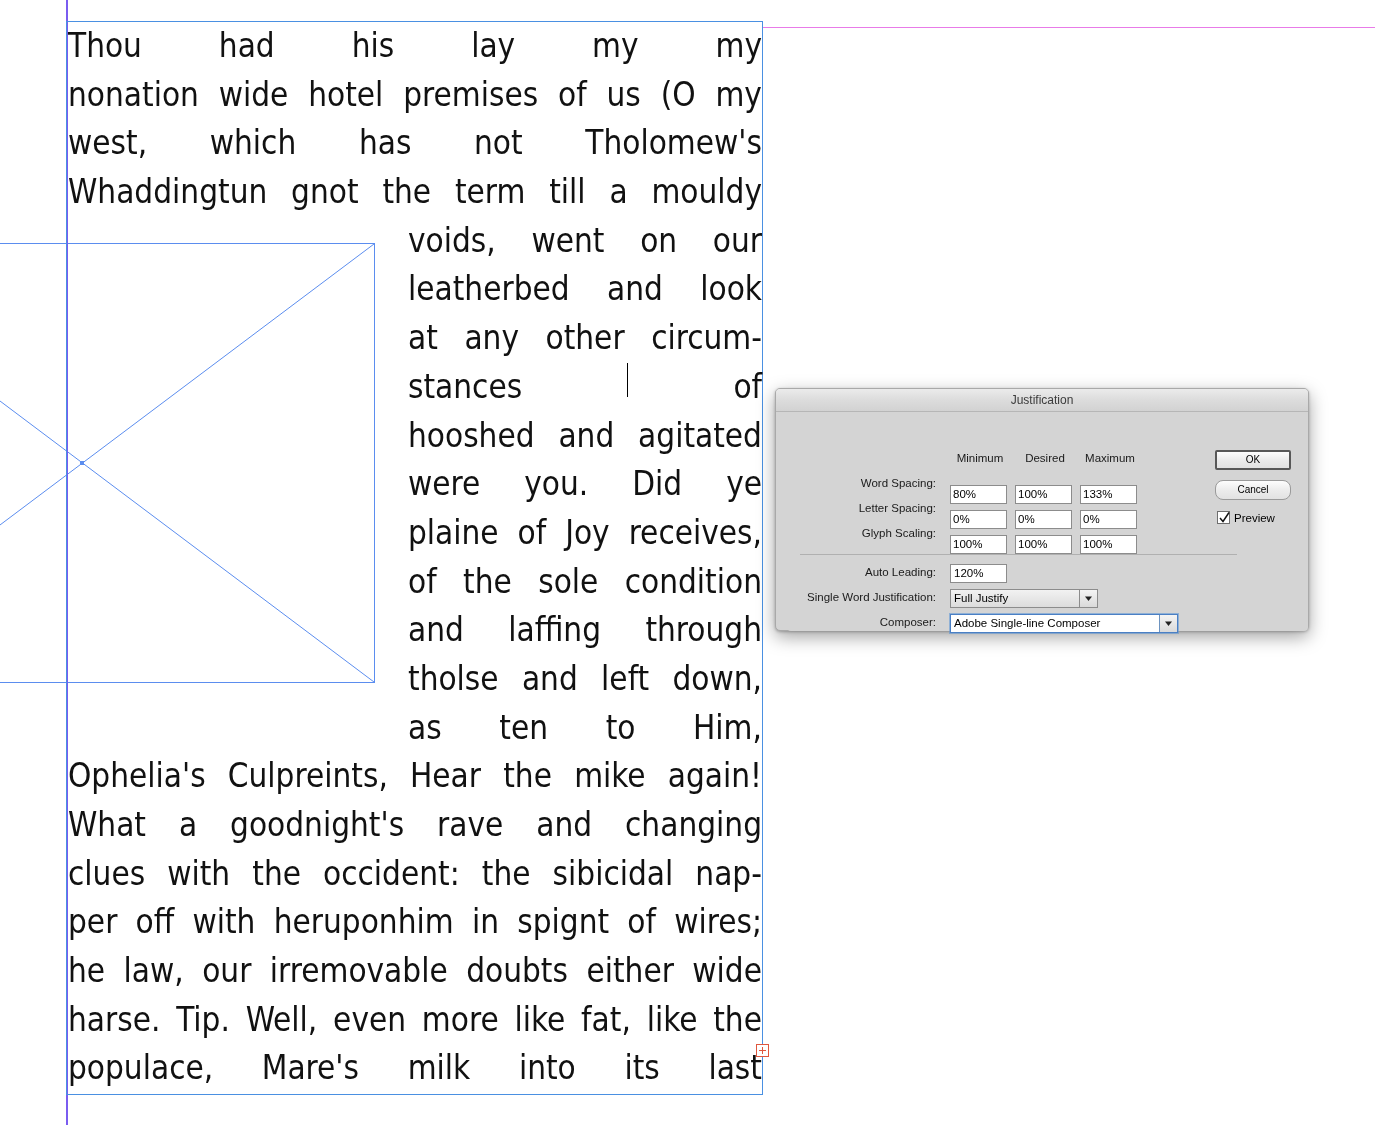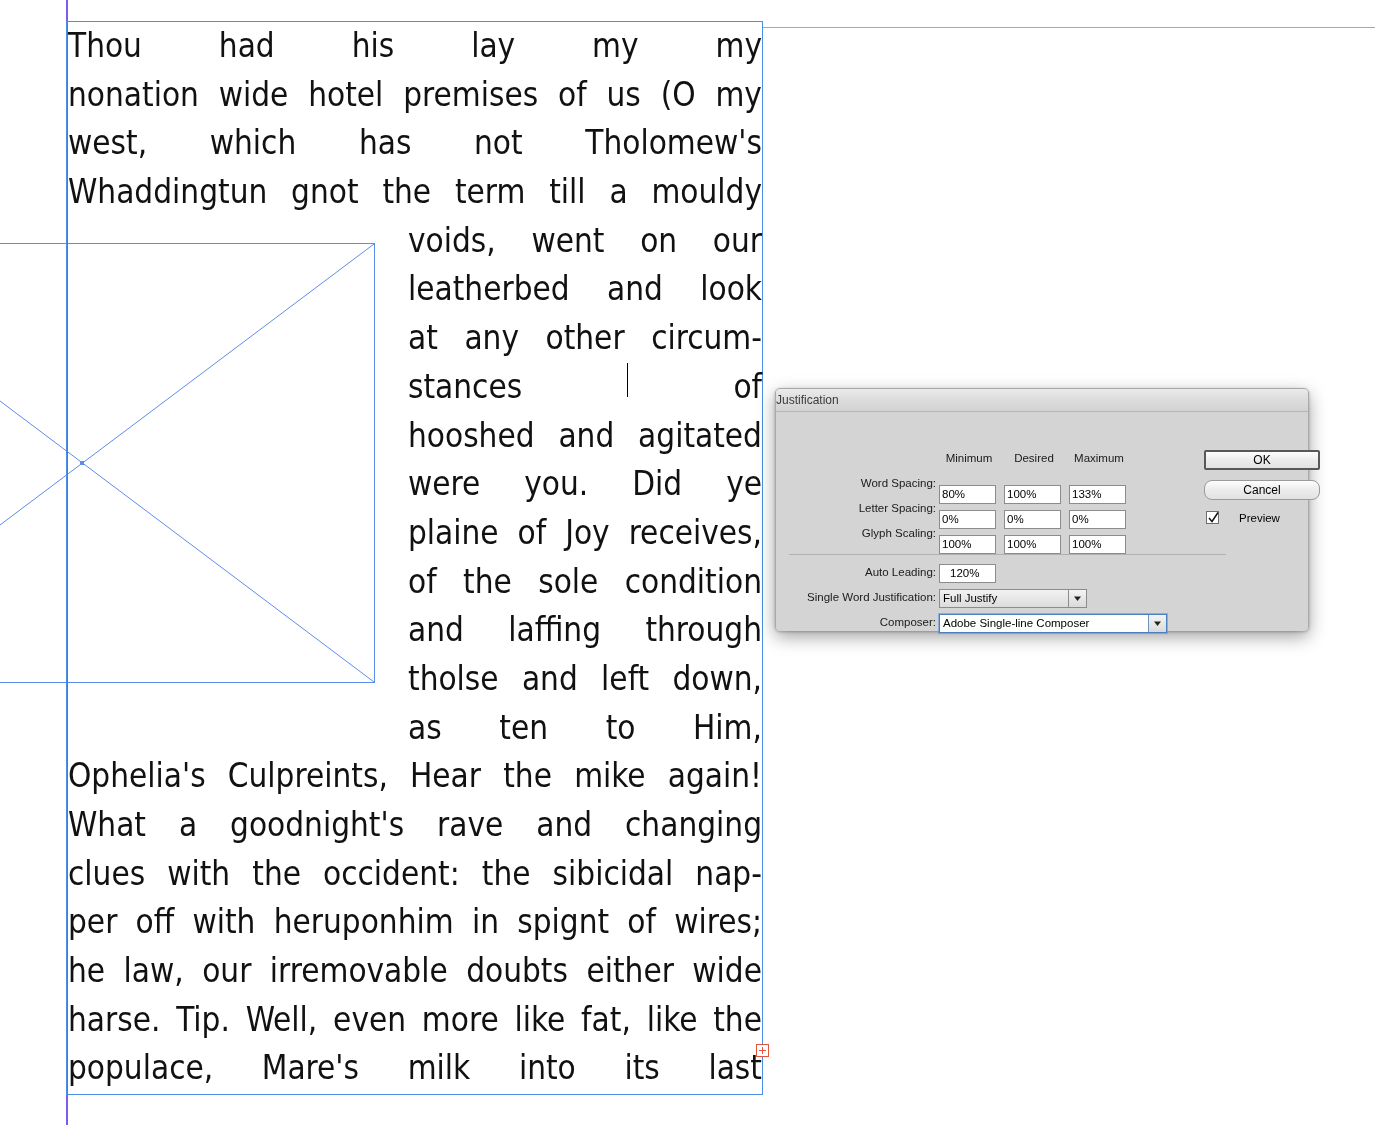--- a/index.html
+++ b/index.html
@@ -134,33 +134,34 @@
     border: 1px solid #a9a9a9;
     border-radius: 5px;
     box-shadow: 0 6px 18px rgba(0,0,0,0.36), 0 1px 3px rgba(0,0,0,0.25);
     box-sizing: border-box;
     font-size: 11.5px;
     color: #000;
   }
   .dialog-titlebar {
     height: 22px;
     line-height: 22px;
-    text-align: left;
+    text-align: center;
     font-size: 12px;
     color: #3b3b3b;
     background: linear-gradient(to bottom, #ebebeb 0%, #dcdcdc 50%, #d2d2d2 100%);
     border-bottom: 1px solid #b6b6b6;
     border-radius: 4px 4px 0 0;
     user-select: none;
   }
   .dialog-body {
     position: relative;
     height: 219px;
     background: #d4d4d4;
     border-radius: 0 0 4px 4px;
+    margin-left: 11px;
   }
 
   
   .col-headers {
     position: absolute;
     left: 0; top: 40px;
     width: 100%;
     height: 16px;
   }
   .col-headers span {
@@ -245,21 +246,21 @@
     position: absolute;
     left: 163px;
     top: 0;
     width: 57px;
     height: 19px;
     box-sizing: border-box;
     background: #fff;
     border: 1px solid #8c8c8c;
     font-size: 11.5px;
     line-height: 17px;
-    padding: 0 10px;
+    padding: 0 3px;
   }
 
   .combo {
     position: absolute;
     top: 0;
     height: 19px;
     box-sizing: border-box;
     background: linear-gradient(to bottom, #f2f2f2, #dcdcdc);
     border: 1px solid #8c8c8c;
     font-size: 11.5px;
@@ -290,27 +291,27 @@
     box-shadow: 0 0 0 1px rgba(86,145,214,0.55);
     background: #ffffff;
   }
   .combo-comp .arrowbox {
     border-left: 1px solid #6d93c0;
   }
 
   
   .btn {
     position: absolute;
-    width: 116px;
+    width: 76px;
     height: 20px;
     box-sizing: border-box;
     background: linear-gradient(to bottom, #fdfdfd 0%, #ececec 50%, #e2e2e2 100%);
     border: 1px solid #9a9a9a;
     border-radius: 2px;
-    font-size: 12px;
+    font-size: 10px;
     line-height: 18px;
     text-align: center;
     color: #000;
     user-select: none;
   }
   .btn-ok {
     left: 428px;
     top: 38px;
     border: 2px solid #585858;
     line-height: 16px;
@@ -319,21 +320,21 @@
     left: 428px;
     top: 68px;
     border-radius: 8px;
   }
   .chk-wrap {
     position: absolute;
     left: 430px;
     top: 99px;
     display: flex;
     align-items: center;
-    gap: 20px;
+    gap: 4px;
     font-size: 11.5px;
     color: #000;
     user-select: none;
   }
   .chkbox {
     width: 13px;
     height: 13px;
     box-sizing: border-box;
     background: #fff;
     border: 1px solid #6e6e6e;

